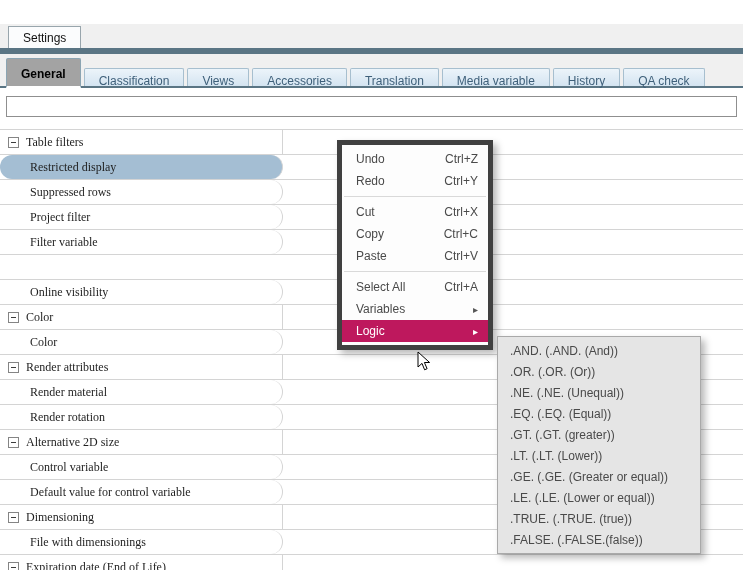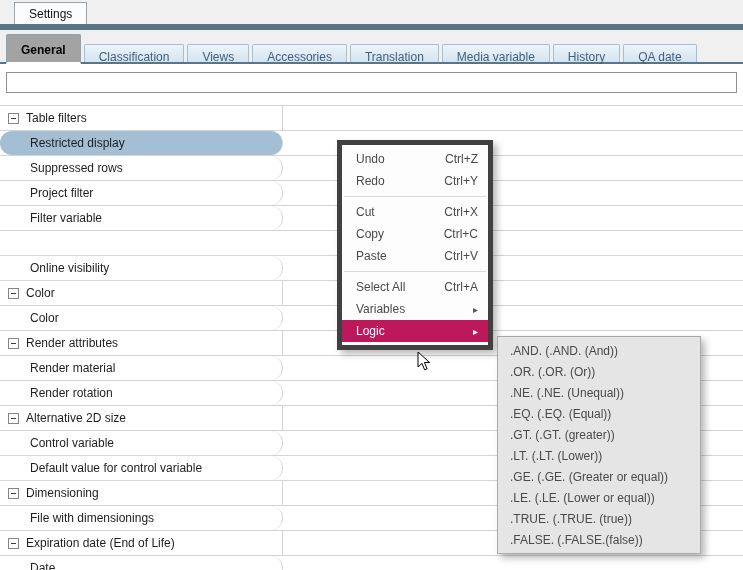--- a/index.html
+++ b/index.html
@@ -4,21 +4,21 @@
 <style>
   * { margin:0; padding:0; box-sizing:border-box; }
   html,body { width:743px; height:570px; }
   body {
     position:relative; overflow:hidden; background:#ffffff;
     font-family:"Liberation Sans","DejaVu Sans",sans-serif;
     font-size:12px; color:#1e1e1e;
   }
 
   
-  .titlebar { height:24px; background:#f0f0f0; display:flex; align-items:flex-end; padding-left:14px; }
+  .titlebar { height:24px; background:#f0f0f0; display:flex; align-items:flex-end; padding-left:8px;margin-top:24px; }
   .doc-tab {
     height:22px; background:#fbfcfd; border:1px solid #98a5ac; border-bottom:none;
     padding:4px 14px 0 14px; color:#111; cursor:default;
   }
   .accent-band { height:6px; background:#5a7584; }
 
   
   .tabstrip {
     height:34px; background:#f0f0f0; display:flex; align-items:flex-end;
     padding-left:6px; border-bottom:2px solid #5a7584;
@@ -39,21 +39,21 @@
   .filter-input {
     display:block; width:100%; height:21px; border:1px solid #8f8f8f;
     font:inherit; padding:0 4px; background:#fff;
   }
 
   
   .settings-table { margin-top:12px; border-top:1px solid #d4d4d4; background:#fff; }
   .row { display:flex; height:25px; border-bottom:1px solid #d4d4d4; align-items:stretch; }
   .cell-label {
     width:283px; border-right:1px solid #d4d4d4;
-    display:flex; align-items:center; padding-left:8px; overflow:hidden; white-space:nowrap;
+    display:flex; align-items:center; padding-left:8px; overflow:hidden; white-space:nowrap;font-family:Liberation Serif, serif;
   }
   .row.child .cell-label { padding-left:30px;border-radius:12px; }
   .row.selected .cell-label { background:#a4bed3; }
   .cell-value { flex:1; background:#fff; }
   .collapse-box {
     width:11px; height:11px; border:1px solid #848484; background:#fff;
     margin-right:7px; position:relative; flex:none;
   }
   .collapse-box::after {
     content:""; position:absolute; left:2px; right:2px; top:4px; height:1px; background:#3c3c3c;
@@ -93,21 +93,21 @@
 <div class="accent-band"></div>
 
 <div class="tabstrip">
   <div class="tab active">General</div>
   <div class="tab">Classification</div>
   <div class="tab">Views</div>
   <div class="tab">Accessories</div>
   <div class="tab">Translation</div>
   <div class="tab">Media variable</div>
   <div class="tab">History</div>
-  <div class="tab">QA date</div>
+  <div class="tab">QA check</div>
 </div>
 
 <div class="filter-wrap">
   <input class="filter-input" type="text" value="" style="">
 </div>
 
 <div class="settings-table">
 
   <div class="row group">
     <div class="cell-label">

